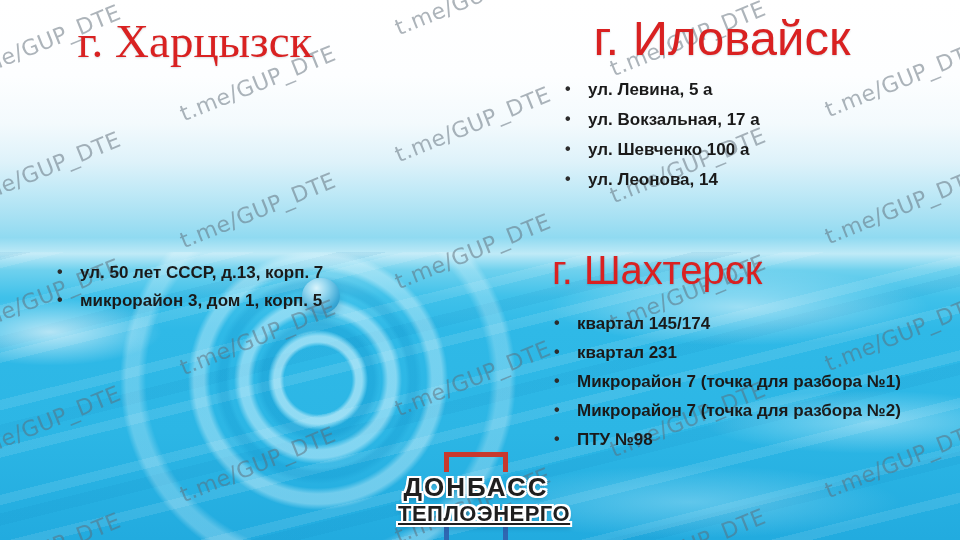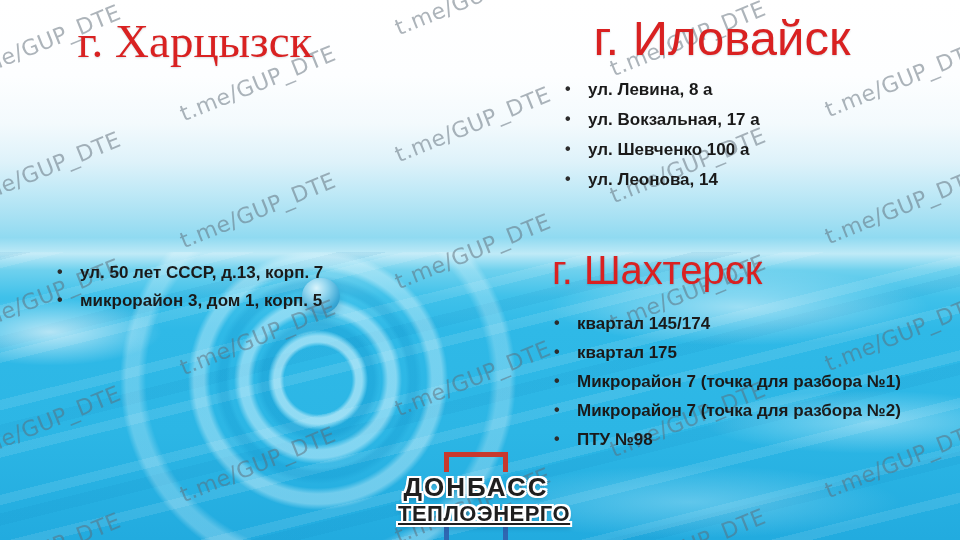--- a/index.html
+++ b/index.html
@@ -127,39 +127,39 @@
       <span class="wm" style="left: 820px; top: 448px;">t.me/GUP_DTE</span>
     </div>
 
   <section class="city sec-khartsyzsk">
     <h1>г. Харцызск</h1>
   </section>
 
   <section class="city sec-ilovaysk">
     <h1>г. Иловайск</h1>
     <ul>
-        <li>ул. Левина, 8 а</li>
+        <li>ул. Левина, 5 а</li>
         <li>ул. Вокзальная, 17 а</li>
         <li>ул. Шевченко 100 а</li>
         <li>ул. Леонова, 14</li>
       </ul>
   </section>
 
   <section class="city sec-torez">
     <ul>
         <li>ул. 50 лет СССР, д.13, корп. 7</li>
         <li>микрорайон 3, дом 1, корп. 5</li>
       </ul>
   </section>
 
   <section class="city sec-shakhtersk">
     <h1>г. Шахтерск</h1>
     <ul>
         <li>квартал 145/174</li>
-        <li>квартал 175</li>
+        <li>квартал 231</li>
         <li>Микрорайон 7 (точка для разбора №1)</li>
         <li>Микрорайон 7 (точка для разбора №2)</li>
         <li>ПТУ №98</li>
       </ul>
   </section>
 
   <div class="logo">
     <div class="bracket top"></div>
     <div class="l1">ДОНБАСС</div>
     <div class="l2">ТЕПЛОЭНЕРГО</div>

